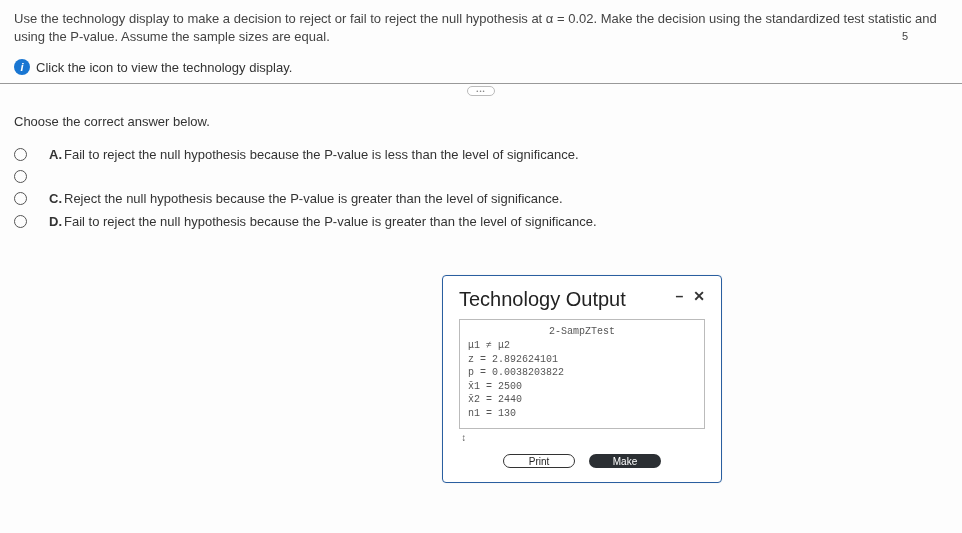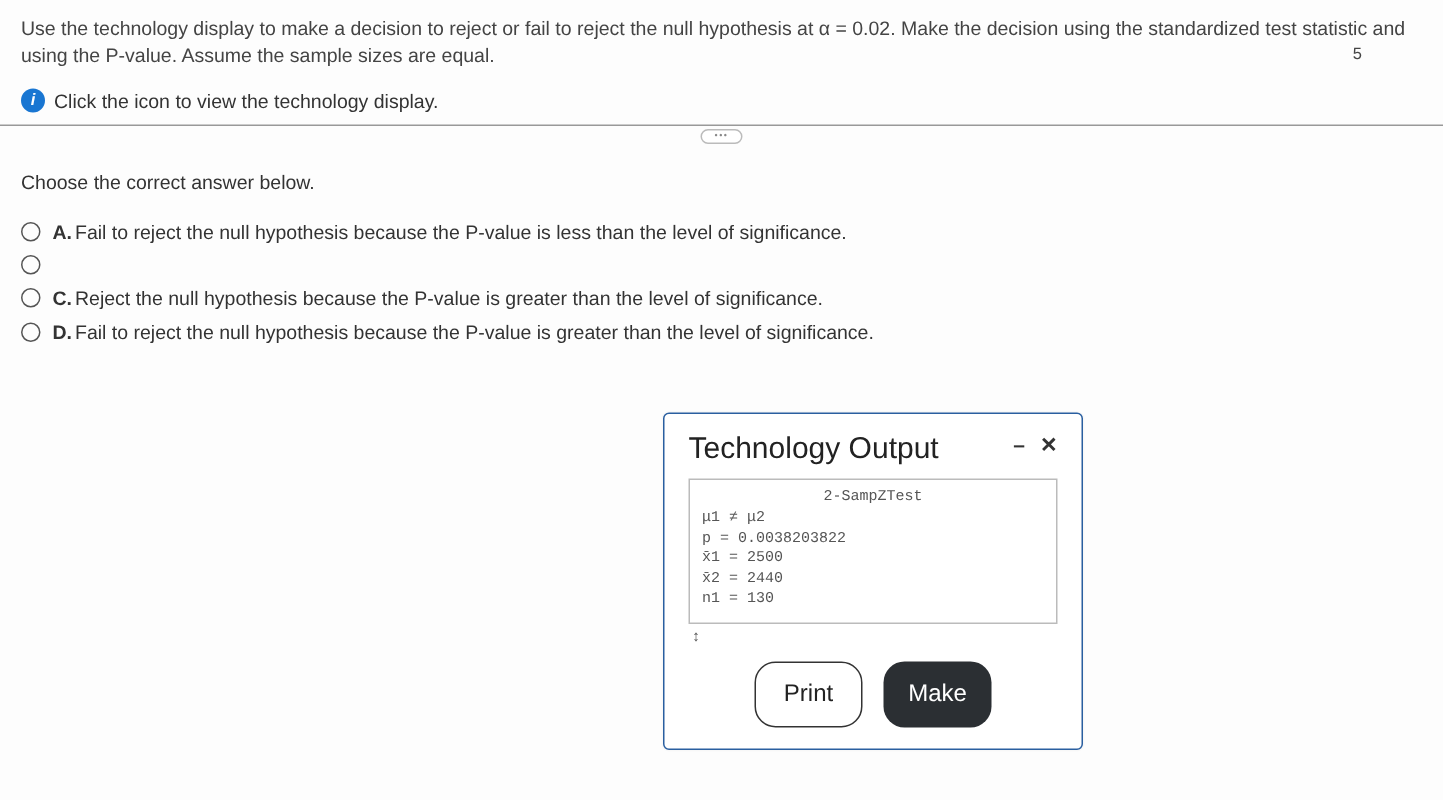--- a/index.html
+++ b/index.html
@@ -39,21 +39,21 @@
     background: #fff;
     display: flex; align-items: center; justify-content: center;
     font-size: 6px; color: #888; letter-spacing: 1px;
   }
   .question {
     padding: 16px 14px 14px 14px;
   }
   .q-instr { margin-bottom: 14px; color: #333; }
   .options { list-style: none; }
   .options li {
-    display: flex; align-items: center; gap: 8px;
+    display: flex; align-items: center; gap: 22px;
     padding: 4px 0;
     color: #333;
   }
   .radio {
     width: 13px; height: 13px; border: 1.5px solid #555; border-radius: 50%;
     flex: 0 0 auto;
   }
   .opt-letter { font-weight: bold; margin-right: 2px; }
 
   .dialog {
@@ -81,24 +81,24 @@
     color: #555;
     margin: 6px 0 4px 0;
   }
   .output-title { text-align: center; margin-bottom: 2px; }
   .output-line { line-height: 1.35; }
   .dialog-foot { font-family: "Courier New", monospace; font-size: 10px; color:#555; margin: 2px 0 10px 2px; }
   .dialog-buttons {
     display: flex; gap: 14px; justify-content: center;
   }
   .btn {
-    min-width: 72px; height: 44px;
+    min-width: 72px; height: 14px;
     border-radius: 14px;
     display: flex; align-items: center; justify-content: center;
-    font-size: 16px;
+    font-size: 10px;
   }
   .btn-outline { border: 1px solid #333; background: #fff; color: #222; }
   .btn-solid { background: #2b2f33; color: #fff; }
   .top-right-num { position: absolute; right: 54px; top: 30px; font-size: 11px; color:#444;}
 </style>
 </head>
 <body>
 
 <div class="top">
   <div class="prompt-line">Use the technology display to make a decision to reject or fail to reject the null hypothesis at α = 0.02. Make the decision using the standardized test statistic and using the P-value. Assume the sample sizes are equal.</div>
@@ -139,20 +139,21 @@
     <div class="dialog-title">Technology Output</div>
     <div class="dialog-controls">
       <span class="ctl">–</span>
       <span class="ctl">✕</span>
     </div>
   </div>
 
   <div class="output-box">
     <div class="output-title">2-SampZTest</div>
     <div class="output-line">μ1 ≠ μ2</div>
+    <div class="output-line">z = 2.892624101</div>
     <div class="output-line">p = 0.0038203822</div>
     <div class="output-line">x̄1 = 2500</div>
     <div class="output-line">x̄2 = 2440</div>
     <div class="output-line">n1 = 130</div>
   </div>
   <div class="dialog-foot">↕</div>
 
   <div class="dialog-buttons">
     <div class="btn btn-outline">Print</div>
     <div class="btn btn-solid">Make</div>

